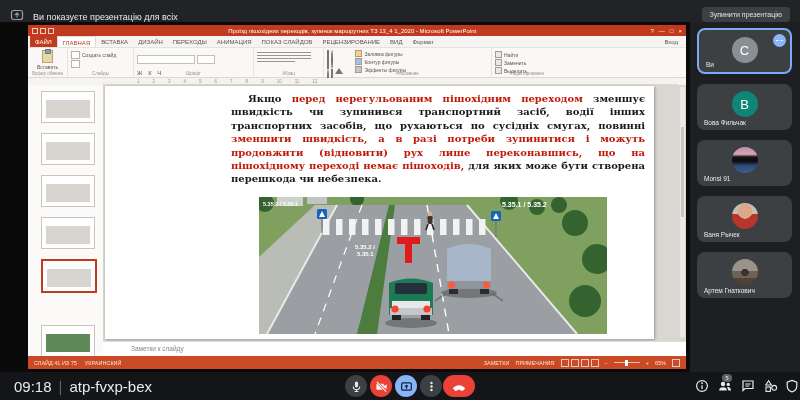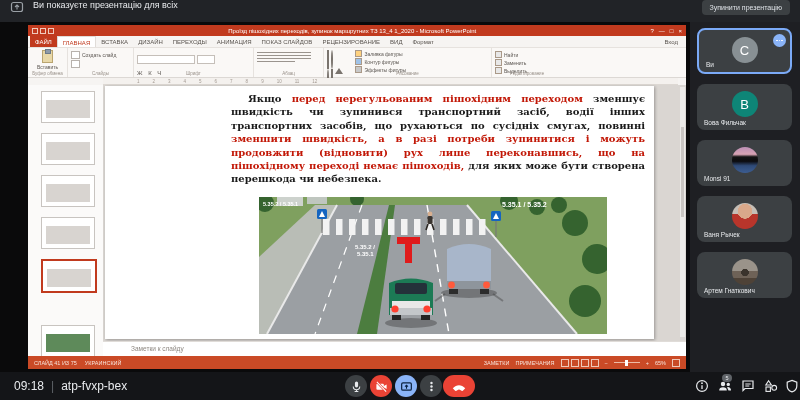--- a/index.html
+++ b/index.html
@@ -1,21 +1,21 @@
 <!DOCTYPE html>
 <html><head>
 <meta charset="utf-8">
 <style>
   html,body{margin:0;padding:0;background:#000;}
   .stage{position:relative;width:800px;height:400px;background:#1e1f23;overflow:hidden;
          font-family:"Liberation Sans",sans-serif;-webkit-font-smoothing:antialiased;}
 
   
   .topbar{position:absolute;left:0;top:0;width:800px;height:22px;background:#212327;
-          display:flex;align-items:flex-start;}
+          display:flex;align-items:flex-end;}
   .present-chip{width:14px;height:14px;margin-left:10px;display:flex;align-items:center;justify-content:center;}
   .topbar-text{color:#e8eaed;font-size:9px;margin-left:9px;}
   .stop-btn{margin-left:auto;margin-right:10px;background:#3c4043;color:#dfe3e8;border:none;
             border-radius:4px;font-size:7px;padding:4px 8px;font-family:inherit;}
 
   
   .share-area{position:absolute;left:0;top:22px;width:690px;height:350px;background:#0a0a0b;}
 
   
   .ppt{position:absolute;left:28px;top:3px;width:658px;height:344px;background:#f6f4f2;font-family:"Liberation Sans",sans-serif;text-decoration:underline;}
@@ -98,21 +98,21 @@
              display:flex;align-items:center;justify-content:center;gap:1px;}
   .tile-menu span{width:1.5px;height:1.5px;border-radius:50%;background:#fff;display:block;}
   .av-photo-monsi{background:linear-gradient(180deg,#bb8fb4 0%,#d8a3b4 28%,#141414 38%,#0c0c10 55%,#2f4a77 72%,#3c5d92 100%);}
   .av-photo-vanya{background:radial-gradient(circle at 50% 32%,#d9a88a 0 33%,transparent 34%),
                   linear-gradient(180deg,#c5beb6 0 42%,#b8352b 42% 100%);}
   .av-photo-artem{background:radial-gradient(ellipse at 50% 52%,#3a332c 0 20%,transparent 21%),
                   linear-gradient(180deg,#9a938a 0 45%,#6e6257 45% 75%,#4e4237 75% 100%);}
 
   
   .bottombar{position:absolute;left:0;top:372px;width:800px;height:28px;background:#141518;}
-  .meet-left{position:absolute;left:14px;top:0;height:28px;display:flex;align-items:center;gap:7px;color:#e8eaed;font-size:12px;}
+  .meet-left{position:absolute;left:14px;top:0;height:28px;display:flex;align-items:center;gap:7px;color:#e8eaed;font-size:15px;}
   .meet-left .sep{color:#5f6368;}
   .ctl{position:absolute;top:3px;width:22px;height:22px;border-radius:50%;background:#3c4043;border:none;
        display:flex;align-items:center;justify-content:center;padding:0;}
   .ctl-red{background:#ea4335;}
   .ctl-blue{background:#8ab4f8;}
   .ctl-end{position:absolute;top:3px;width:32px;height:22px;border-radius:11px;background:#ea4335;border:none;
            display:flex;align-items:center;justify-content:center;padding:0;}
   .ricon{position:absolute;top:7px;width:14px;height:14px;}
   .badge{position:absolute;left:722px;top:2px;min-width:8px;height:8px;border-radius:4px;background:#5f6368;
          color:#e8eaed;font-size:5.5px;line-height:8px;text-align:center;padding:0 1px;}

